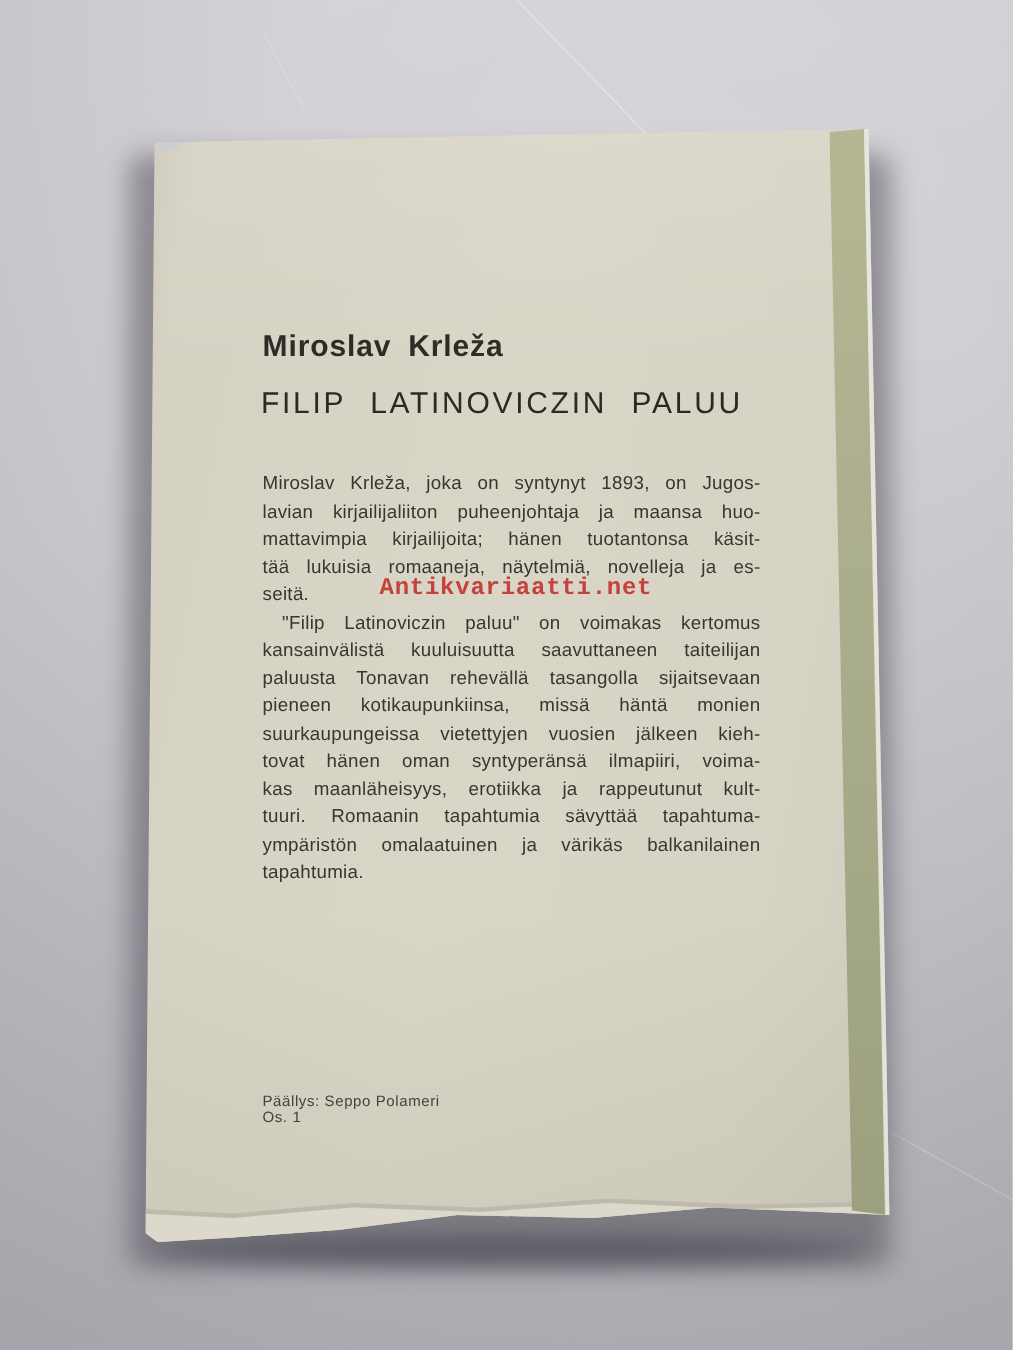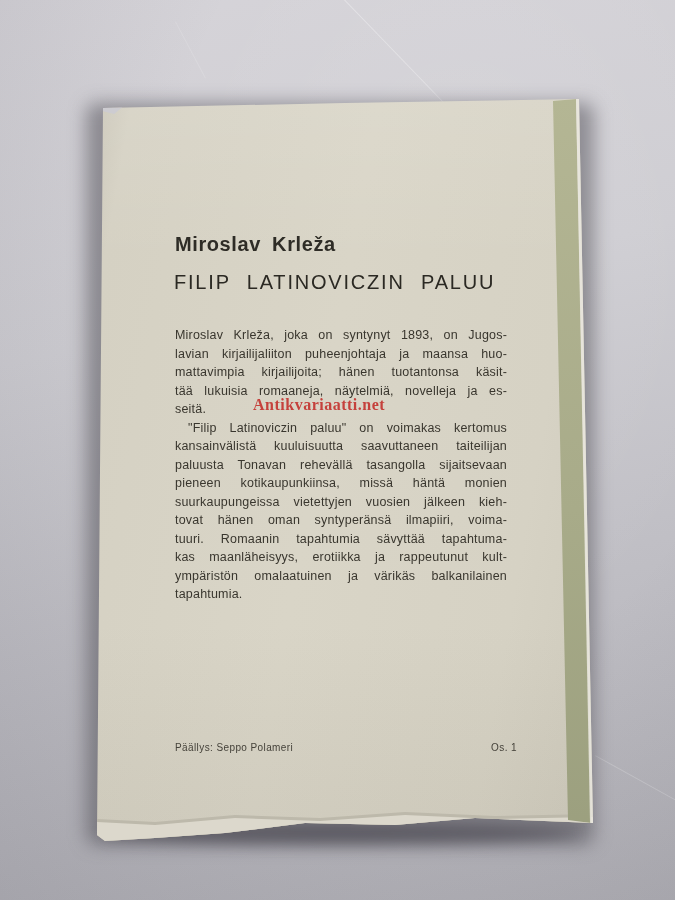--- a/index.html
+++ b/index.html
@@ -28,21 +28,21 @@
   .book-shadow{
     position:absolute;left:86px;top:103px;width:508px;height:742px;
     background:rgba(68,66,76,0.48);border-radius:10px;filter:blur(9px);
   }
   .contact-shadow{
     position:absolute;left:103px;top:824px;width:474px;height:20px;
     background:rgba(58,56,66,0.5);border-radius:50%;filter:blur(7px);
   }
   
   .book{
-    position:absolute;left:95px;top:97px;width:500px;height:750px;
+    position:absolute;left:95px;top:84px;width:500px;height:750px;
     clip-path:polygon(8px 11px,250px 6px,484px 2px,498px 726px,380px 721px,300px 728px,210px 726px,130px 736px,60px 741px,10px 744px,2px 738px);
   }
   .jacket{
     position:absolute;inset:0;
     background:linear-gradient(100deg,#c9c5b7 0%,#d5d1c3 6%,#d9d5c7 45%,#d6d2c4 80%,#cfcbbd 100%);
   }
   .jacket-shade{
     position:absolute;inset:0;
     background:linear-gradient(to bottom,rgba(255,255,255,0.10) 0%,rgba(255,255,255,0) 22%,rgba(0,0,0,0) 70%,rgba(80,74,58,0.07) 100%);
   }
@@ -85,27 +85,27 @@
     font-size:12.5px;color:#39362e;letter-spacing:.2px;
   }
   .line{
     height:18.5px;line-height:18.5px;
     text-align:justify;text-align-last:justify;white-space:nowrap;
   }
   .line.flush{text-align-last:left;}
   .line.indent{padding-left:13px;}
   .watermark{
     position:absolute;left:158px;top:299px;
-    font-family:Liberation Serif, serif;font-size:16px;font-weight:bold;
+    font-family:Liberation Mono, monospace;font-size:16px;font-weight:bold;
     color:#c43531;letter-spacing:.5px;opacity:.92;white-space:nowrap;
   }
   .credits{
     position:absolute;left:80px;top:645px;width:342px;
     display:flex;justify-content:space-between;align-items:baseline;
-    font-size:10px;color:#45423a;letter-spacing:.4px;
+    font-size:10px;color:#45423a;letter-spacing:.4px;flex-direction:column;
   }
 </style>
 </head>
 <body>
 
 <div class="backdrop">
   <div class="scratch s1"></div>
   <div class="scratch s2"></div>
   <div class="scratch s3"></div>
 </div>
@@ -130,22 +130,22 @@
     <div class="line">lavian kirjailijaliiton puheenjohtaja ja maansa huo-</div>
     <div class="line">mattavimpia kirjailijoita; hänen tuotantonsa käsit-</div>
     <div class="line">tää lukuisia romaaneja, näytelmiä, novelleja ja es-</div>
     <div class="line flush">seitä.</div>
     <div class="line indent">"Filip Latinoviczin paluu" on voimakas kertomus</div>
     <div class="line">kansainvälistä kuuluisuutta saavuttaneen taiteilijan</div>
     <div class="line">paluusta Tonavan rehevällä tasangolla sijaitsevaan</div>
     <div class="line">pieneen kotikaupunkiinsa, missä häntä monien</div>
     <div class="line">suurkaupungeissa vietettyjen vuosien jälkeen kieh-</div>
     <div class="line">tovat hänen oman syntyperänsä ilmapiiri, voima-</div>
+    <div class="line">kas maanläheisyys, erotiikka ja rappeutunut kult-</div>
     <div class="line">tuuri. Romaanin tapahtumia sävyttää tapahtuma-</div>
-    <div class="line">kas maanläheisyys, erotiikka ja rappeutunut kult-</div>
     <div class="line">ympäristön omalaatuinen ja värikäs balkanilainen</div>
     <div class="line flush">tapahtumia.</div>
   </div>
 
   <div class="watermark">Antikvariaatti.net</div>
 
   <div class="credits">
     <span>Päällys: Seppo Polameri</span>
     <span>Os. 1</span>
   </div>

